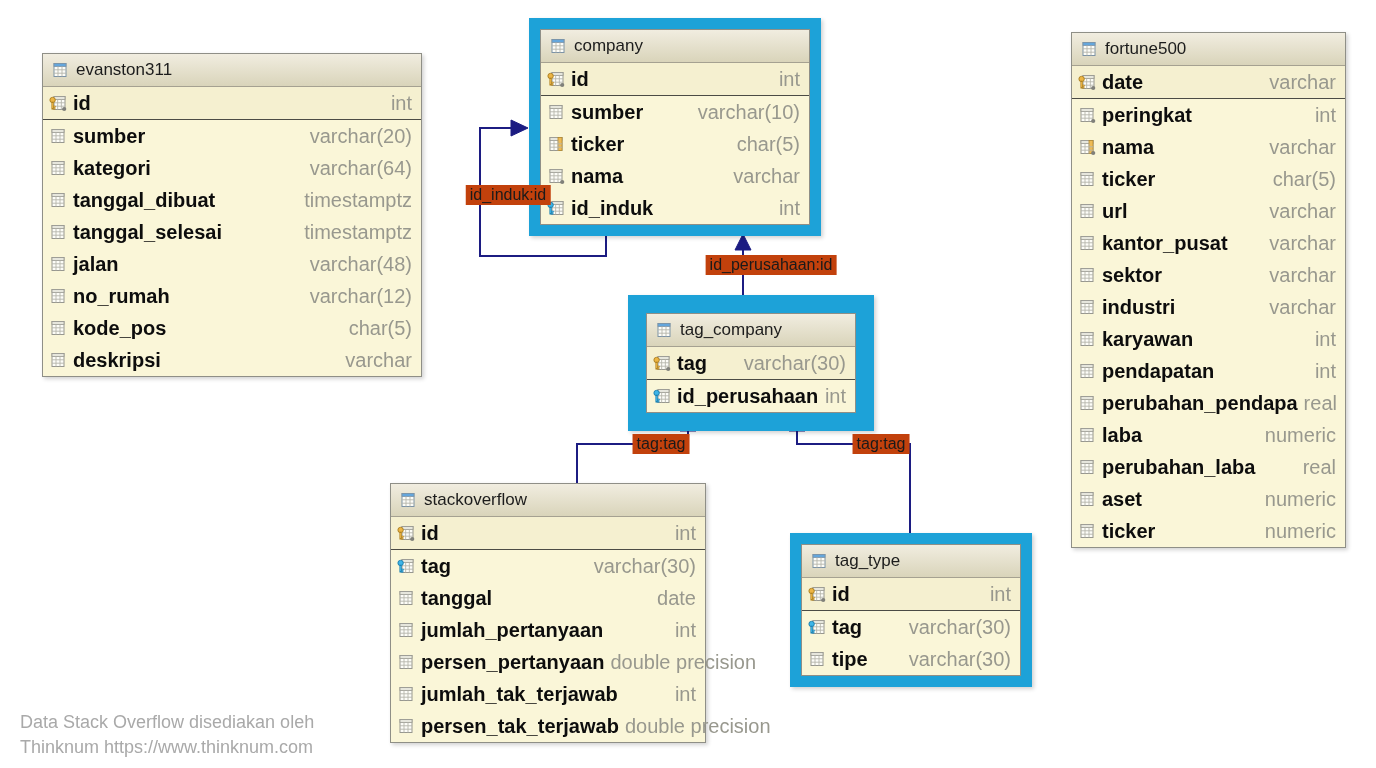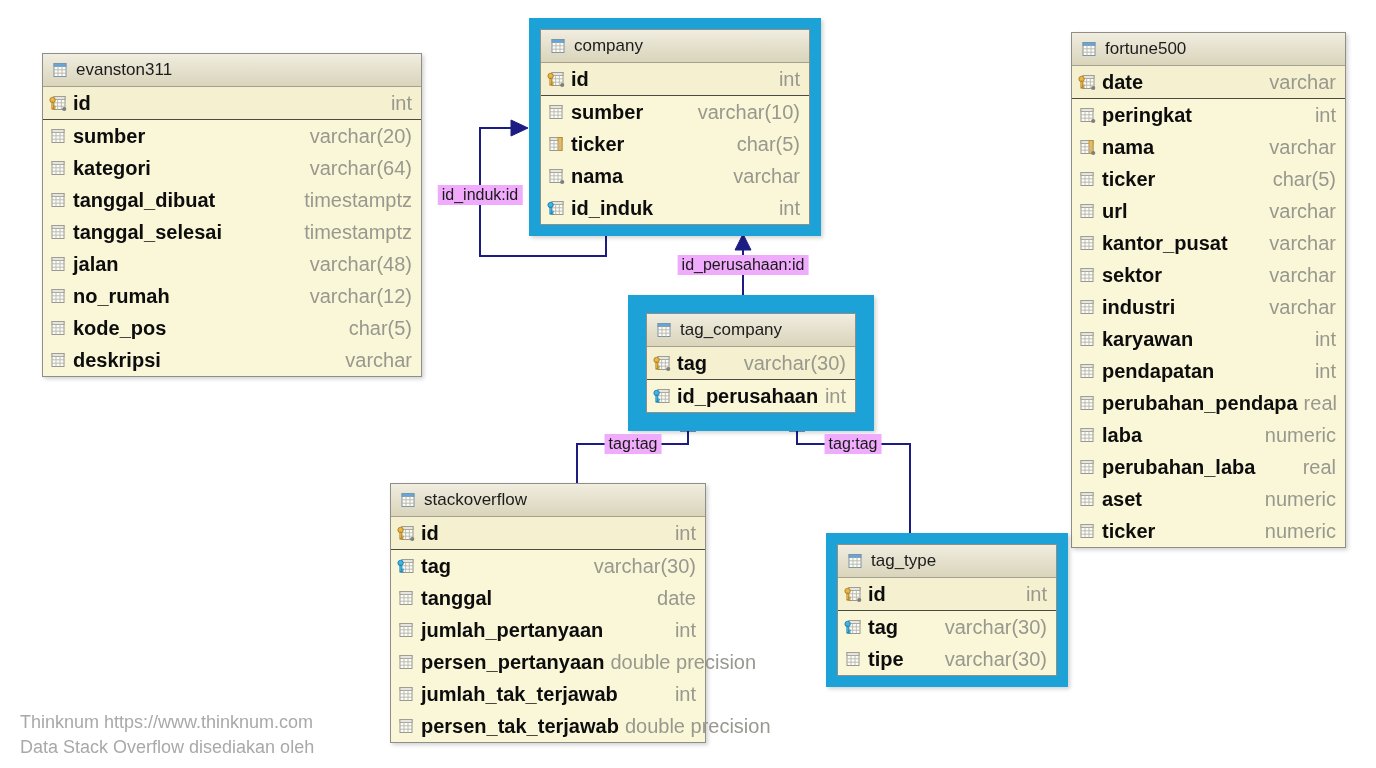--- a/index.html
+++ b/index.html
@@ -5,22 +5,23 @@
   html,body{margin:0;padding:0;background:#ffffff;}
   .canvas{
     position:relative;width:1376px;height:768px;background:#ffffff;overflow:hidden;
     font-family:"Liberation Sans", sans-serif;
   }
   svg.rel-overlay{position:absolute;left:0;top:0;width:1376px;height:768px;pointer-events:none;}
   .rel-line{stroke:#1c1c82;stroke-width:2;fill:none;}
   .rel-arrow{fill:#1c1c82;stroke:#1c1c82;}
   .rel-label{
     position:absolute;transform:translate(-50%,-50%);
-    background:#f0abfc;padding:0 4px;font-size:16px;color:#1a1a1a;white-space:nowrap;
+    background:#c2410c;padding:0 4px;font-size:16px;color:#1a1a1a;white-space:nowrap;
     line-height:20px;
+    margin-left:28px;
   }
   .hl-box{position:absolute;background:#1da2d8;padding:11px;box-shadow:2px 2px 4px rgba(0,0,0,0.18);}
   .db-table{
     background:#faf6d8;border:1px solid #8f8f87;box-shadow:2px 2px 4px rgba(0,0,0,0.18);
     box-sizing:border-box;
   }
   .db-table.abs{position:absolute;}
   .hl-box .db-table{position:relative;box-shadow:none;}
   .t-header{
     height:33px;display:flex;align-items:center;gap:7px;padding:0 8px;
@@ -814,21 +815,21 @@
                   <line x1="3" y1="8.8" x2="15" y2="8.8"></line>
                   <line x1="3" y1="12.2" x2="15" y2="12.2"></line>
                 </g>
               </svg>
             </span>
             <span class="t-name">persen_tak_terjawab</span>
             <span class="t-type">double precision</span>
           </div>
         </div>
       </div>
-      <div class="hl-box" style="left: 790px; top: 533px;  margin-left: 36px;">
+      <div class="hl-box" style="left: 790px; top: 533px; ">
         <div class="db-table" style="width: 220px;">
           <div class="t-header">
             <span class="t-icon">
               <svg width="18" height="18" viewBox="0 0 18 18">
                 <rect x="3" y="2.5" width="12" height="13" fill="#fdfdf8" stroke="#7d93a6" stroke-width="1"></rect>
                 <rect x="3" y="2.5" width="12" height="3" fill="#64a6dc" stroke="#7d93a6" stroke-width="0.8"></rect>
                 <g stroke="#b5b5ab" stroke-width="0.9">
                   <line x1="7" y1="5.5" x2="7" y2="15.5"></line>
                   <line x1="11" y1="5.5" x2="11" y2="15.5"></line>
                   <line x1="3" y1="8.8" x2="15" y2="8.8"></line>
@@ -903,17 +904,17 @@
       </div>
     </div>
   <div id="labels-root">
       <div class="rel-label" style="left: 480px; top: 195px;">id_induk:id</div>
       <div class="rel-label" style="left: 743px; top: 265px;">id_perusahaan:id</div>
       <div class="rel-label" style="left: 633px; top: 444px;">tag:tag</div>
       <div class="rel-label" style="left: 853px; top: 444px;">tag:tag</div>
     </div>
 
   <div class="attribution">
+    <div>Data Stack Overflow disediakan oleh</div>
     <div>Thinknum https://www.thinknum.com</div>
-    <div>Data Stack Overflow disediakan oleh</div>
   </div>
 
 </div>
 
 </body></html>

